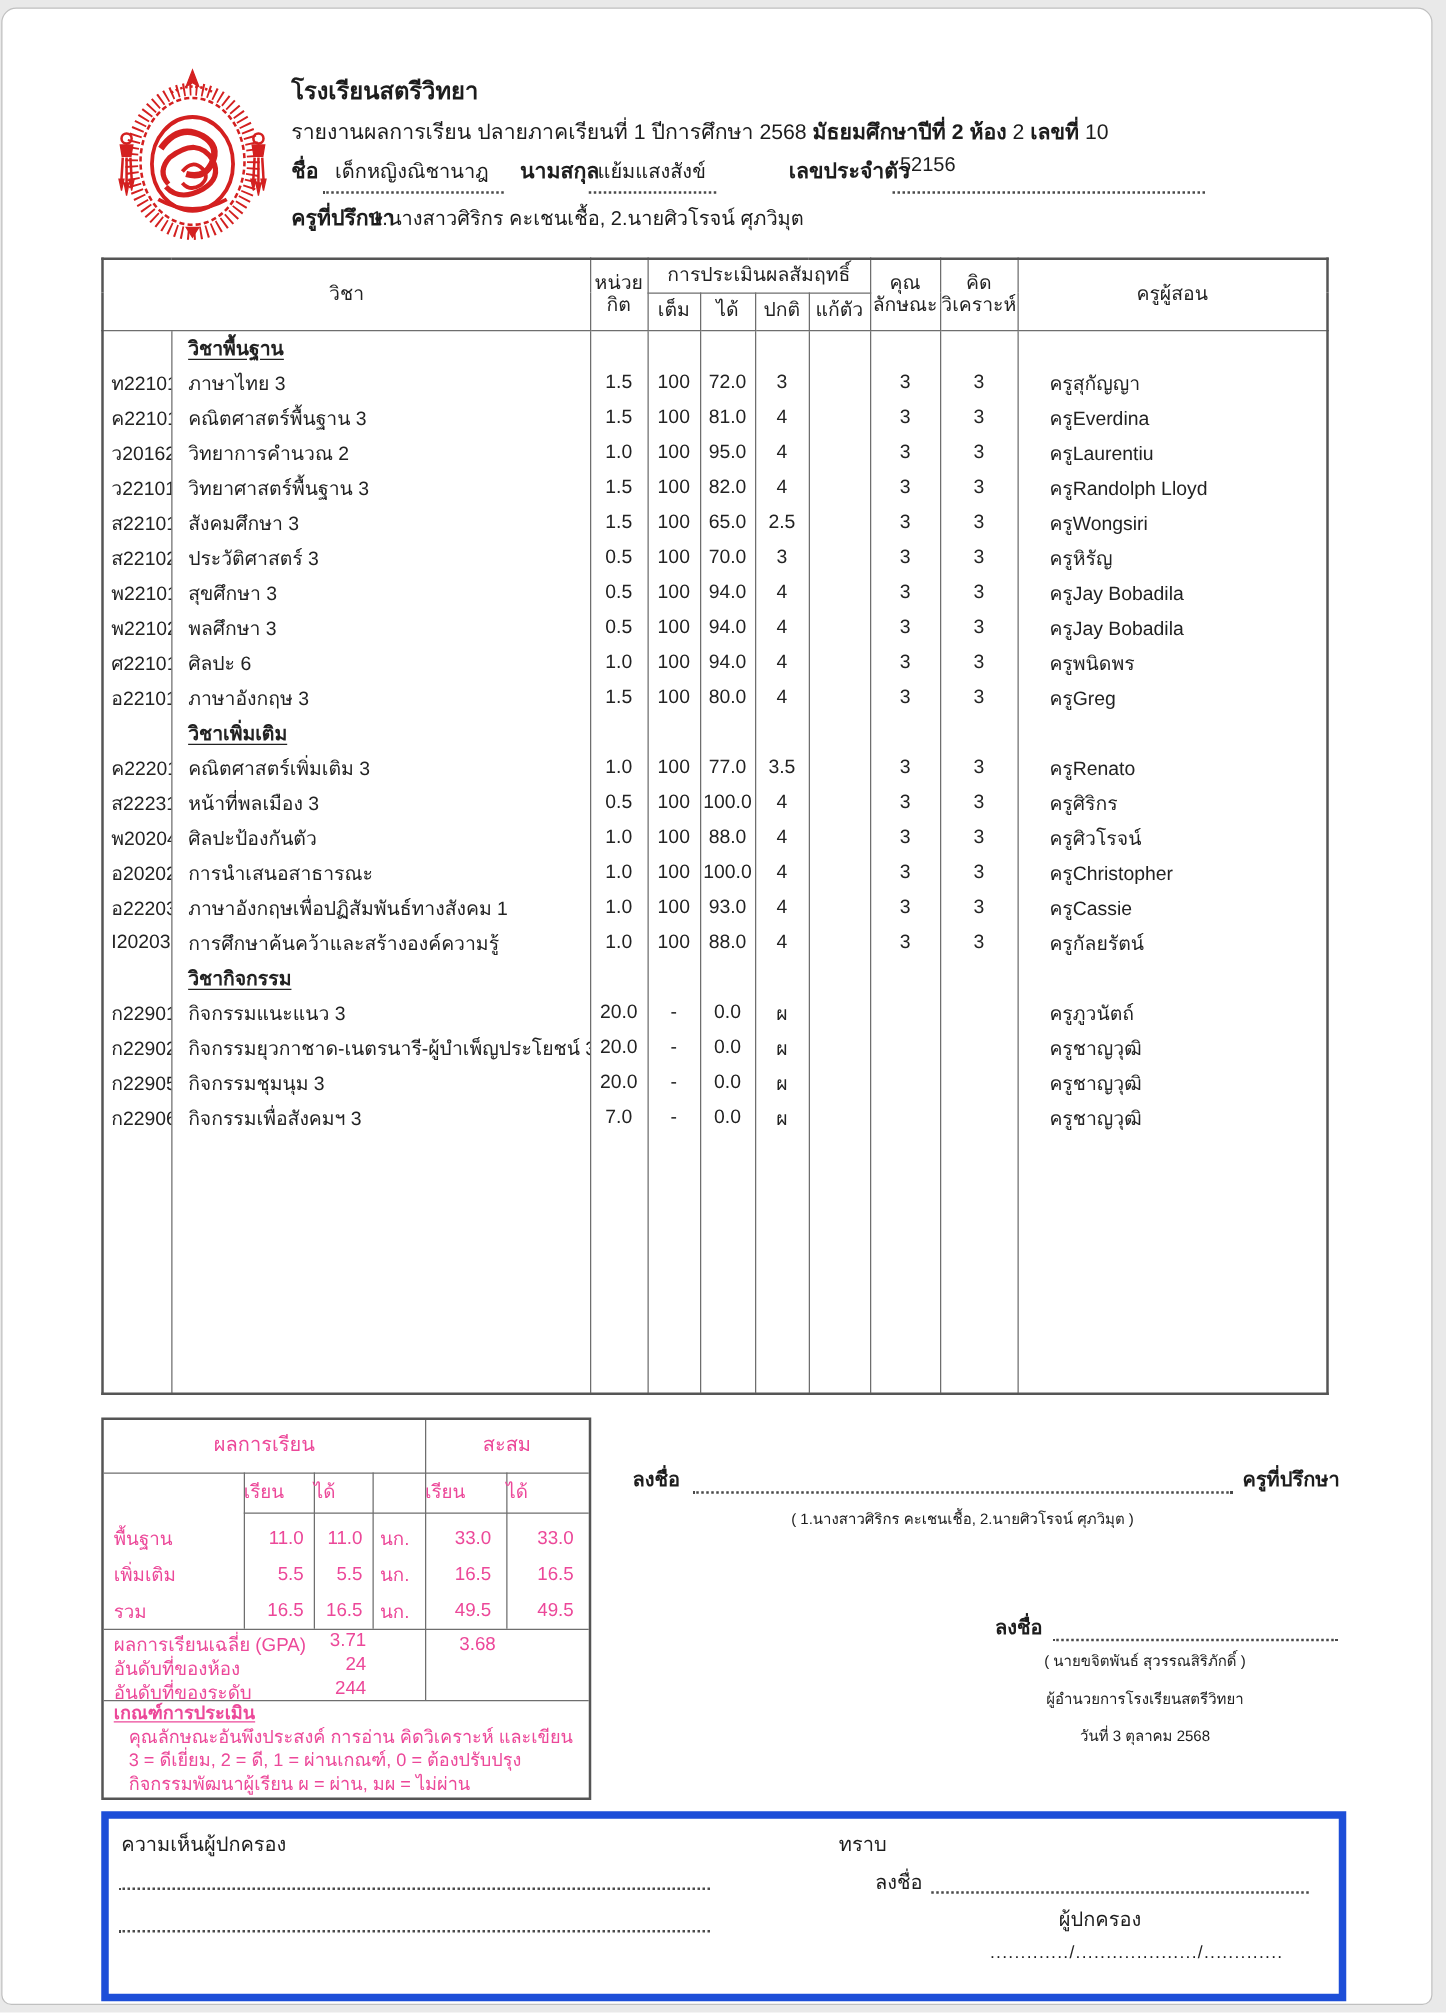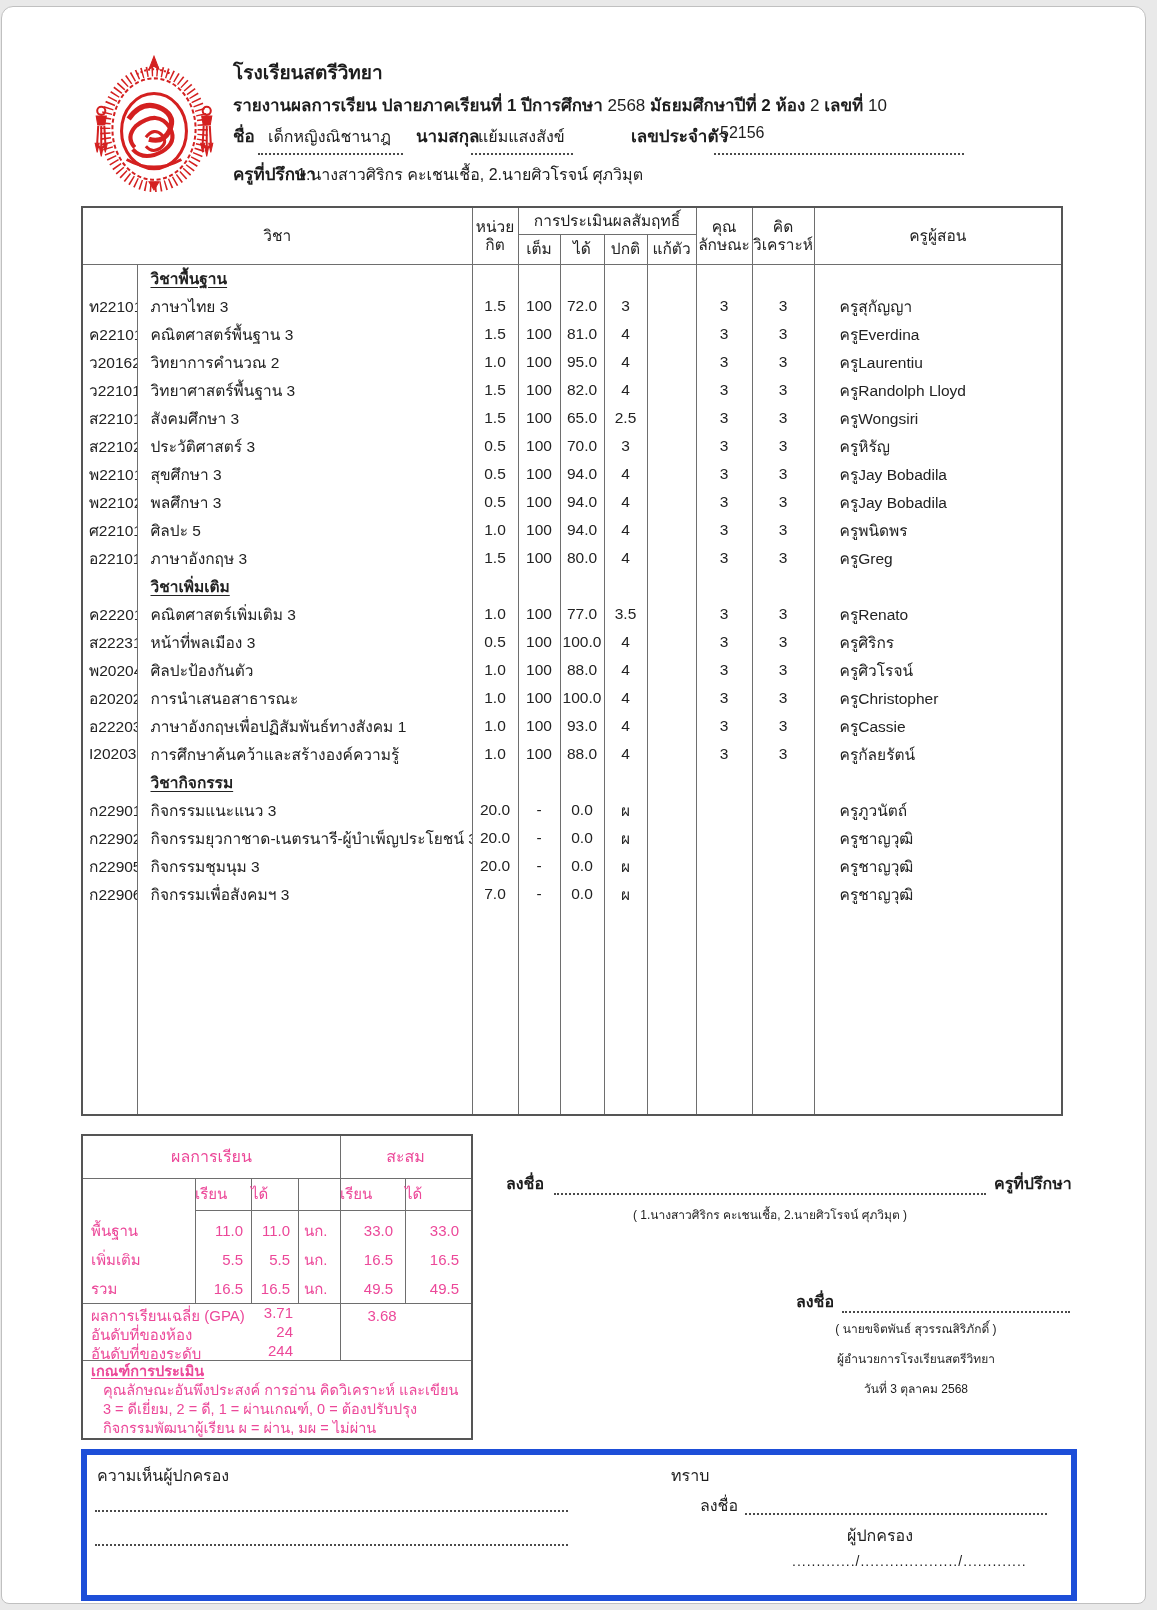--- a/index.html
+++ b/index.html
@@ -92,21 +92,21 @@
         <line x1="114" y1="73" x2="113" y2="90" stroke-width="2"></line>
         <line x1="117" y1="73" x2="117" y2="93" stroke-width="2"></line>
         <line x1="120" y1="73" x2="121" y2="90" stroke-width="2"></line>
         <path d="M111 90 l2 9 2 -9 z M115 93 l2 10 2 -10 z M119 90 l2 9 2 -9 z"></path>
         <path d="M60 128 h10 l-5 8 z"></path>
       </g>
     </svg>
   </div>
 
   <div class="abs school-name" style="left:231px;top:50px">โรงเรียนสตรีวิทยา</div>
-  <div class="abs title-line" style="left:231px;top:84px"><span style="font-weight: 700; text-align: center;">รายงานผลการเรียน ปลายภาคเรียนที่ 1 ปีการศึกษา </span><span style="font-weight: 400;">2568</span><span style="font-weight: 700;">  มัธยมศึกษาปีที่ 2 ห้อง </span><span style="font-weight: 400;">2</span><span style="font-weight: 700;"> เลขที่ </span><span style="font-weight: 400;">10</span></div>
+  <div class="abs title-line" style="left:231px;top:84px"><span style="font-weight: 400; text-align: center;">รายงานผลการเรียน ปลายภาคเรียนที่ 1 ปีการศึกษา </span><span style="font-weight: 400;">2568</span><span style="font-weight: 700;">  มัธยมศึกษาปีที่ 2 ห้อง </span><span style="font-weight: 400;">2</span><span style="font-weight: 700;"> เลขที่ </span><span style="font-weight: 400;">10</span></div>
 
   <div class="abs fld-label" style="left:231px;top:115px">ชื่อ</div>
   <div class="abs fld-value" style="left:266px;top:117px">เด็กหญิงณิชานาฎ</div>
   <div class="abs dotline" style="left:256px;top:146px;width:145px"></div>
 
   <div class="abs fld-label" style="left:414px;top:115px">นามสกุล</div>
   <div class="abs fld-value" style="left:476px;top:117px">แย้มแสงสังข์</div>
   <div class="abs dotline" style="left:469px;top:146px;width:102px"></div>
 
   <div class="abs fld-label" style="left:629px;top:115px">เลขประจำตัว</div>
@@ -259,21 +259,21 @@
             <td class="c">100</td>
             <td class="c">94.0</td>
             <td class="c">4</td>
             <td class="c"></td>
             <td class="c">3</td>
             <td class="c">3</td>
             <td class="teacher">ครูJay Bobadila</td>
           </tr>
           <tr class="r">
             <td class="code">ศ22101</td>
-            <td class="subj">ศิลปะ 5</td>
+            <td class="subj">ศิลปะ 6</td>
             <td class="c">1.0</td>
             <td class="c">100</td>
             <td class="c">94.0</td>
             <td class="c">4</td>
             <td class="c"></td>
             <td class="c">3</td>
             <td class="c">3</td>
             <td class="teacher">ครูพนิดพร</td>
           </tr>
           <tr class="r">

